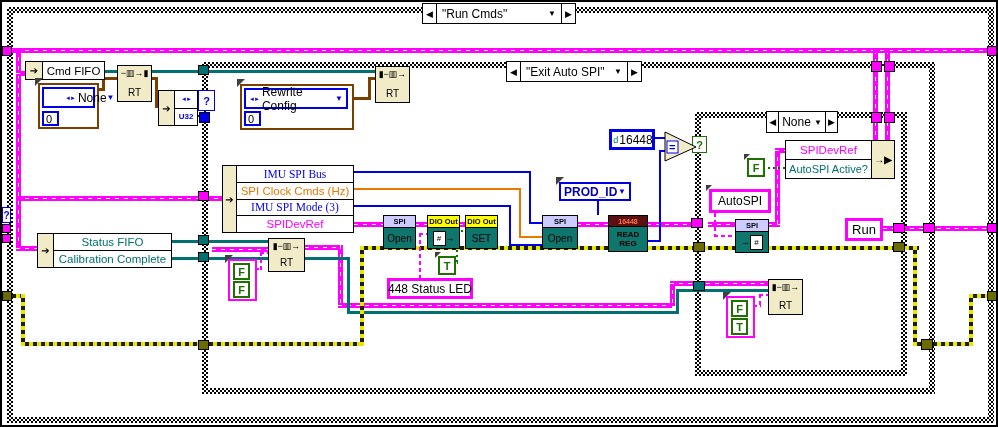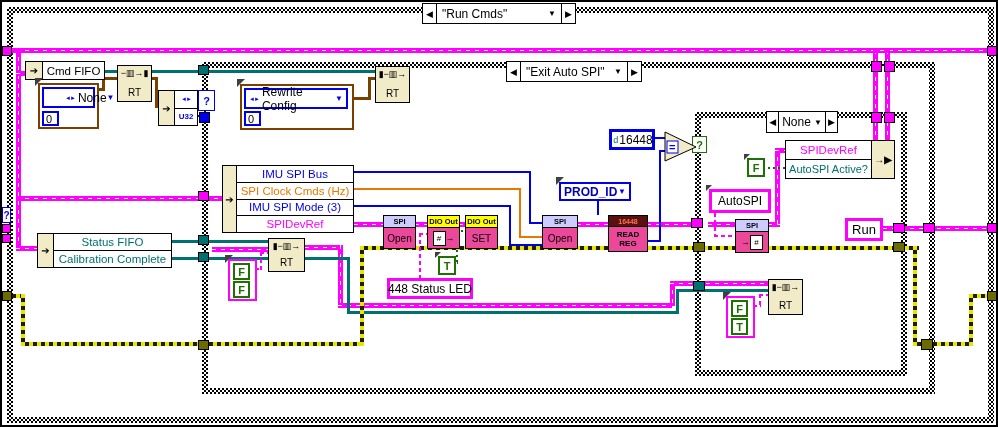--- a/index.html
+++ b/index.html
@@ -47,21 +47,21 @@
   .tun-pink{background:#FF00FF;}
   .tun-teal{background:#007070;}
   .tun-olive{background:#6B6B00;}
   .tun-blue{background:#0000E8;}
   
   .node{position:absolute;background:#fff;border:1px solid #000;box-sizing:border-box;}
   .rtnode{position:absolute;background:#F2EBC8;border:1px solid #000;box-sizing:border-box;
       display:flex;flex-direction:column;align-items:center;justify-content:space-between;padding:3px 1px;}
   .rtglyph{font-size:9px;line-height:9px;color:#000;white-space:nowrap;}
   .rtlabel{font-size:10px;color:#000;}
-  .hdrnode{position:absolute;border:1px solid #000;box-sizing:border-box;background:#ec4899;display:flex;flex-direction:column;}
+  .hdrnode{position:absolute;border:1px solid #000;box-sizing:border-box;background:#0f766e;display:flex;flex-direction:column;}
   .hdr{height:11px;border-bottom:1px solid #000;display:flex;align-items:center;justify-content:center;
       font-size:7.5px;font-weight:bold;color:#000;overflow:hidden;white-space:nowrap;}
   .bdy{flex:1;display:flex;align-items:center;justify-content:center;font-size:10px;color:#000;overflow:hidden;}
   .iocell{display:flex;align-items:center;justify-content:center;background:#F2EBC8;border-right:1px solid #000;
       font-size:10px;color:#000;}
   .rows{flex:1;display:flex;flex-direction:column;}
   .row{flex:1;display:flex;align-items:center;justify-content:center;font-size:11.5px;white-space:nowrap;overflow:hidden;}
   .row + .row{border-top:1px solid #000;}
   .enumbox{position:absolute;border:2px solid #0000E8;background:#fff;display:flex;align-items:center;
       box-sizing:border-box;font-size:12px;color:#000;padding:0 3px;}
@@ -72,21 +72,21 @@
   .cluster-frame{position:absolute;border:2px solid #7A4000;background:#fff;box-sizing:border-box;}
   .pinklabel{position:absolute;border:3px solid #FF00FF;background:#fff;box-sizing:border-box;
       display:flex;align-items:center;justify-content:center;font-size:12px;color:#000;white-space:nowrap;}
   .boolbox{position:absolute;border:2px solid #1E7000;background:#fff;box-sizing:border-box;
       display:flex;align-items:center;justify-content:center;font-size:11px;font-weight:bold;color:#1E7000;}
   .arrshell{position:absolute;border:2px solid #FF00FF;background:#fff;box-sizing:border-box;}
   .tri{position:absolute;width:0;height:0;border-top:8px solid #404040;border-right:8px solid transparent;}
   .selbox{position:absolute;background:#fff;box-sizing:border-box;display:flex;align-items:center;justify-content:center;
       font-weight:bold;font-size:11px;}
   .teal-t{color:#007070;}
-  .blue-t{color:#0000E8;}
+  .blue-t{color:#0000E8;font-family:Liberation Serif, serif;}
   .orange-t{color:#E87800;}
   .pink-t{color:#FF00FF;text-align:right;}
   .pagicon{width:11px;height:13px;border:1px solid #000;background:#fff;font-size:8px;display:inline-flex;
       align-items:center;justify-content:center;color:#000;}
 </style>
 </head>
 <body>
 
 <div id="canvas">
 

